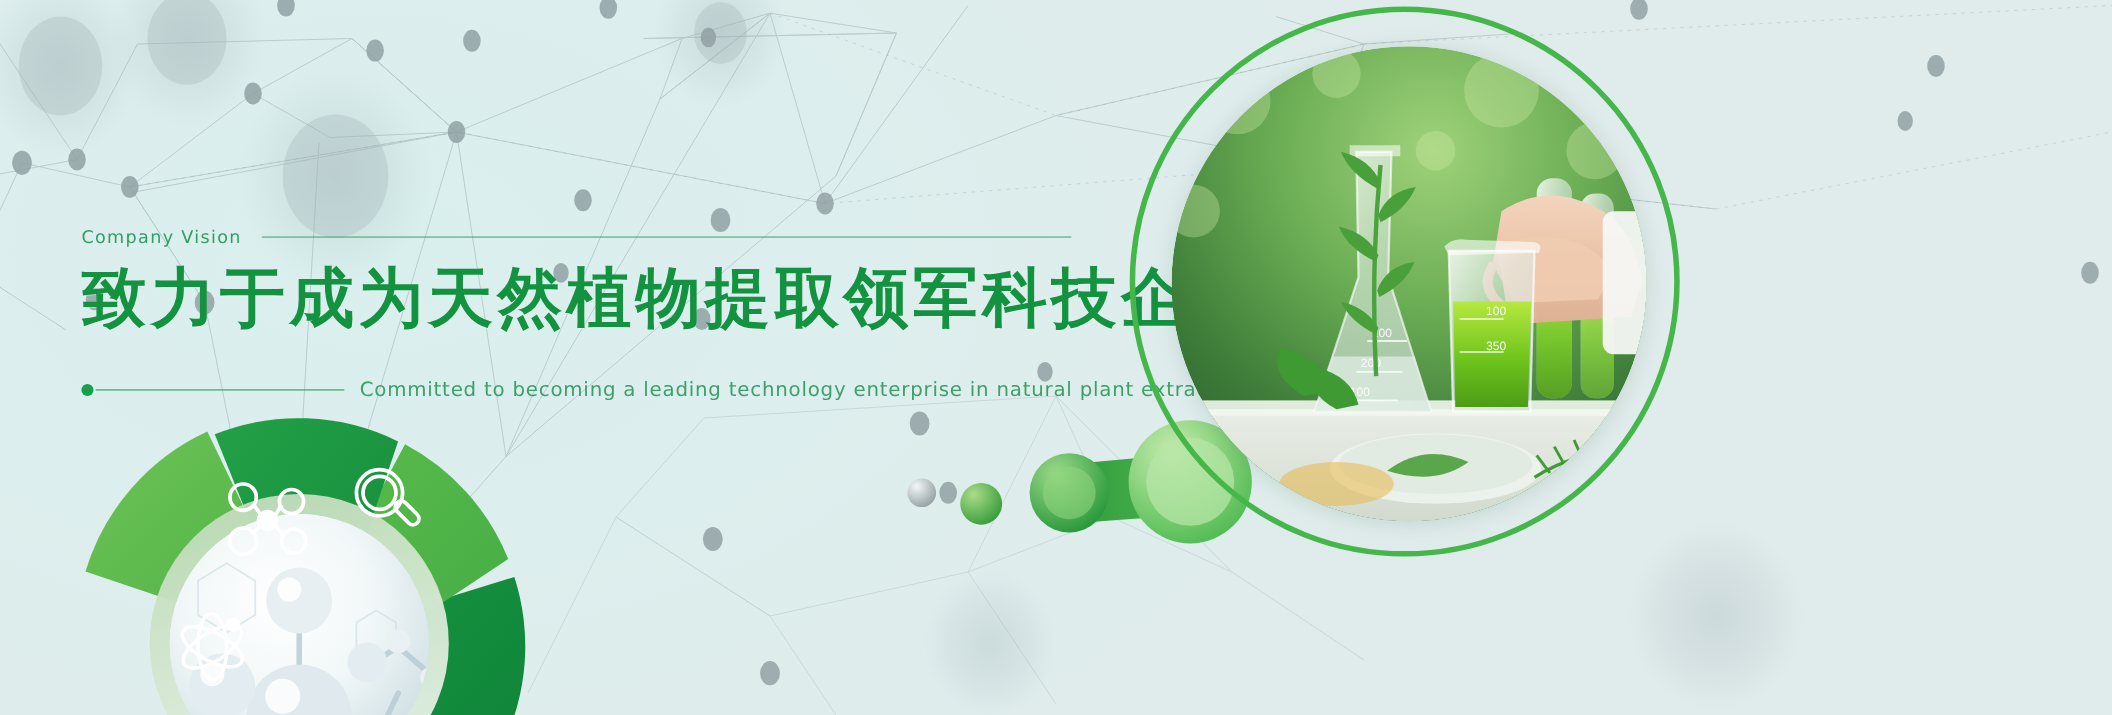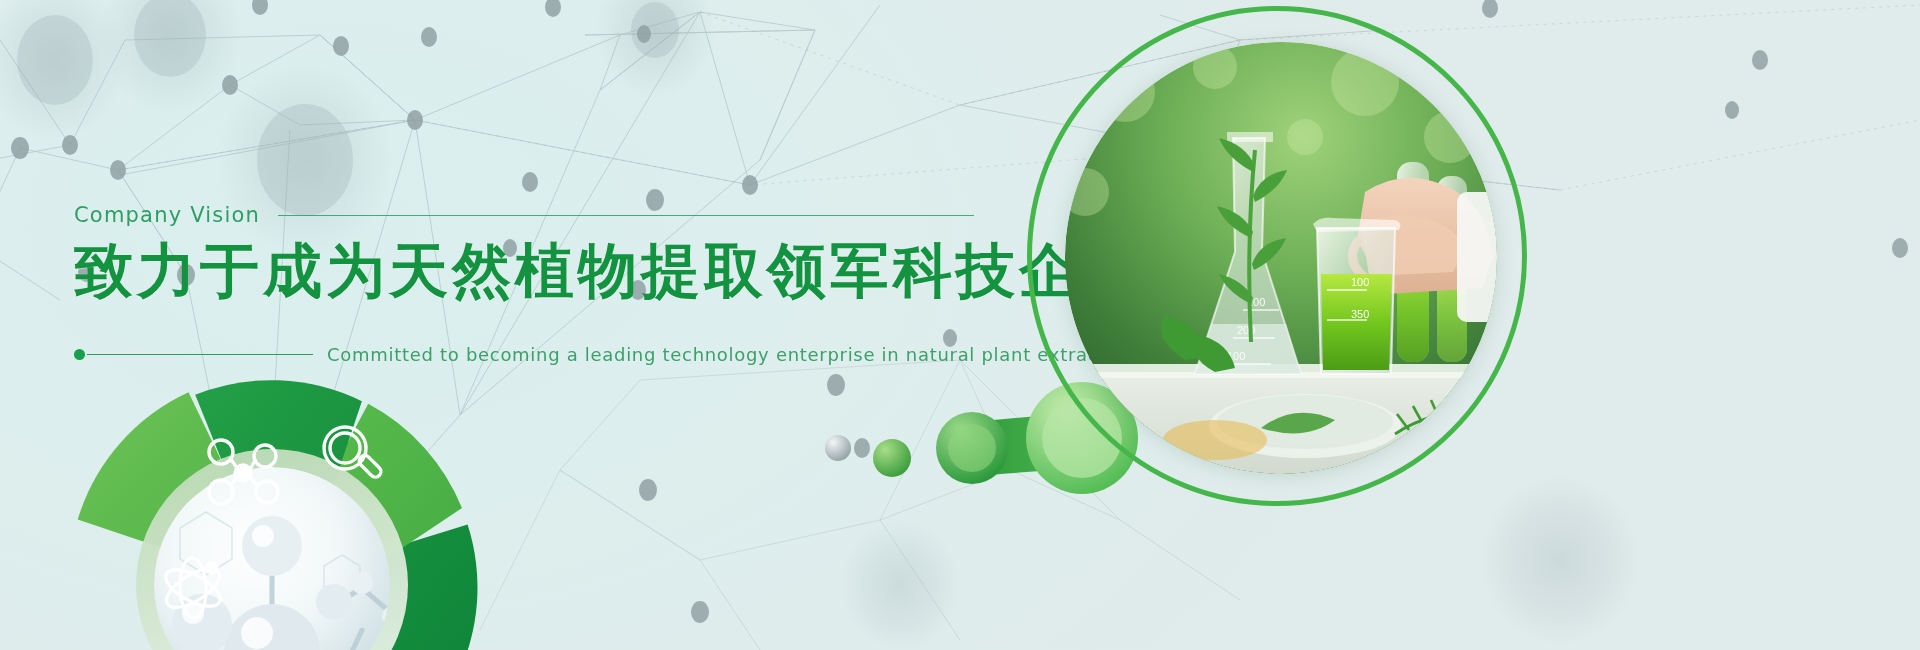--- a/index.html
+++ b/index.html
@@ -12,21 +12,21 @@
     position:relative;width:1920px;height:650px;overflow:hidden;
     background:
       radial-gradient(ellipse 1100px 700px at 18% 35%, #d9efee 0%, #ddeeed 45%, #e0ebeb 100%),
       linear-gradient(120deg,#daf0ef 0%,#dff0ef 40%,#e2ecec 75%,#e3eaeb 100%);
   }
   #net-svg{position:absolute;left:0;top:0;width:1920px;height:650px;}
   
   #vision-block{position:absolute;left:74px;top:200px;width:900px;}
   #eyebrow-row{display:flex;align-items:center;gap:18px;height:30px;}
   #eyebrow-label{
-    color:#2f9e63;font-size:21px;letter-spacing:1.2px;white-space:nowrap;
+    color:#2f9e63;font-size:16px;letter-spacing:1.2px;white-space:nowrap;
     font-family:"DejaVu Sans",sans-serif;font-weight:400;
   }
   #eyebrow-rule{flex:1;height:1px;background:#2f9e63;opacity:.85;}
   #headline-cn{
     margin-top:8px;
     color:#139240;font-size:59px;font-weight:700;letter-spacing:4px;
     line-height:1.12;white-space:nowrap;
     font-family:"DejaVu Sans","Liberation Sans",sans-serif;
     text-shadow:0 1px 0 rgba(255,255,255,.35);
   }

